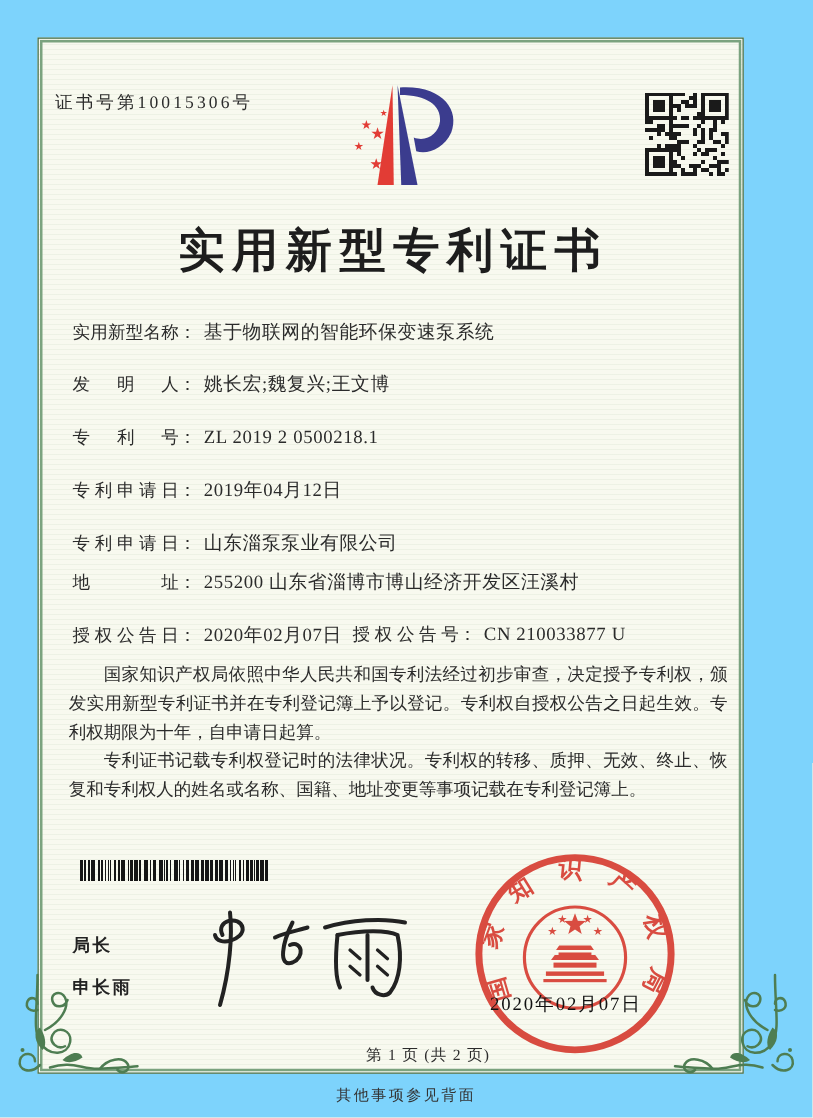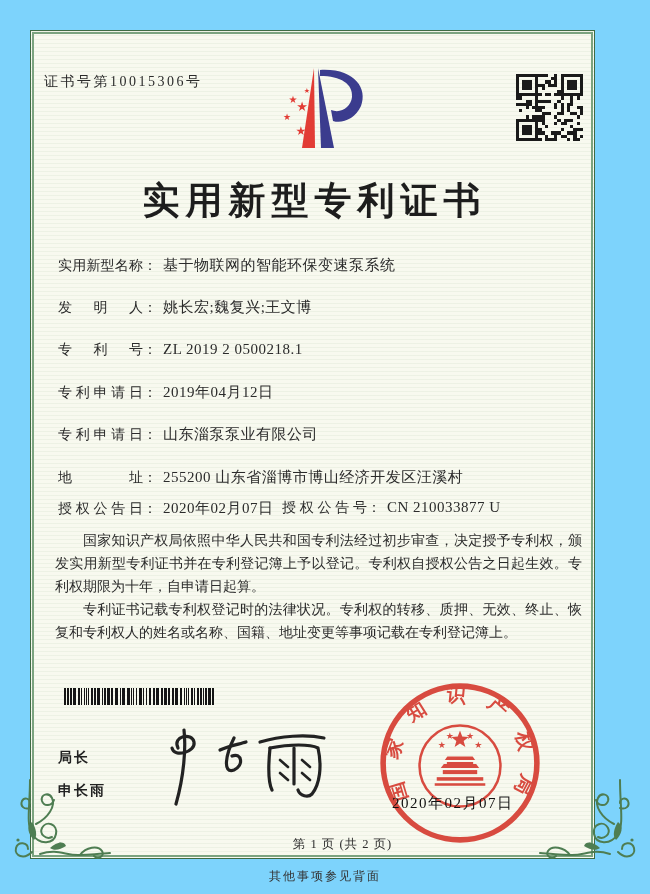--- a/index.html
+++ b/index.html
@@ -8,21 +8,21 @@
   .frame{position:absolute;left:30px;top:30px;width:563px;height:827px;
          border:1px solid #3f6b44;
          background:repeating-linear-gradient(180deg,rgba(140,175,135,0.10) 0 1px,rgba(0,0,0,0) 1px 4px),#f8f9ef;}
   .frame::after{content:"";position:absolute;inset:1px;border:2px solid #7ba37f;pointer-events:none;}
   .cert-no{position:absolute;left:44px;top:73px;font-size:14px;letter-spacing:2.5px;}
   .logo{position:absolute;left:262px;top:62px;}
   .qr{position:absolute;left:516px;top:74px;}
   .title{position:absolute;left:30px;top:176px;width:563px;text-align:center;
          font-size:37px;font-weight:700;letter-spacing:6px;text-indent:6px;color:#1d1d1d;}
   .frow{position:absolute;left:58px;font-size:15px;white-space:nowrap;}
-  .f1{top:256px}.f2{top:298px}.f3{top:341px}.f4{top:383px}.f5{top:425px}.f6{top:468px}.f7{top:499px}
+  .f1{top:256px}.f2{top:298px}.f3{top:341px}.f4{top:383px}.f5{top:425px}.f6{top:456px}.f7{top:499px}
   .flabel{display:inline-block;width:85px;font-size:14px;text-align:justify;text-align-last:justify;}
   .fcolon{font-size:14px;margin-right:6px;}
   .fvalue{letter-spacing:0.5px;}
   .grant2{position:absolute;left:224px;top:0;white-space:nowrap;}
   .paras{position:absolute;left:55px;top:529px;width:527px;font-size:14px;line-height:23px;text-align:justify;}
   .paras p{margin:0;text-indent:2em;font-family:Liberation Serif, serif;}
   .barcode{position:absolute;left:64px;top:688px;}
   .signer{position:absolute;left:58px;top:741px;font-size:14px;line-height:33px;letter-spacing:2px;font-weight:700;color:#222;}
   .signature{position:absolute;left:148px;top:726px;}
   .seal{position:absolute;left:374px;top:677px;}

